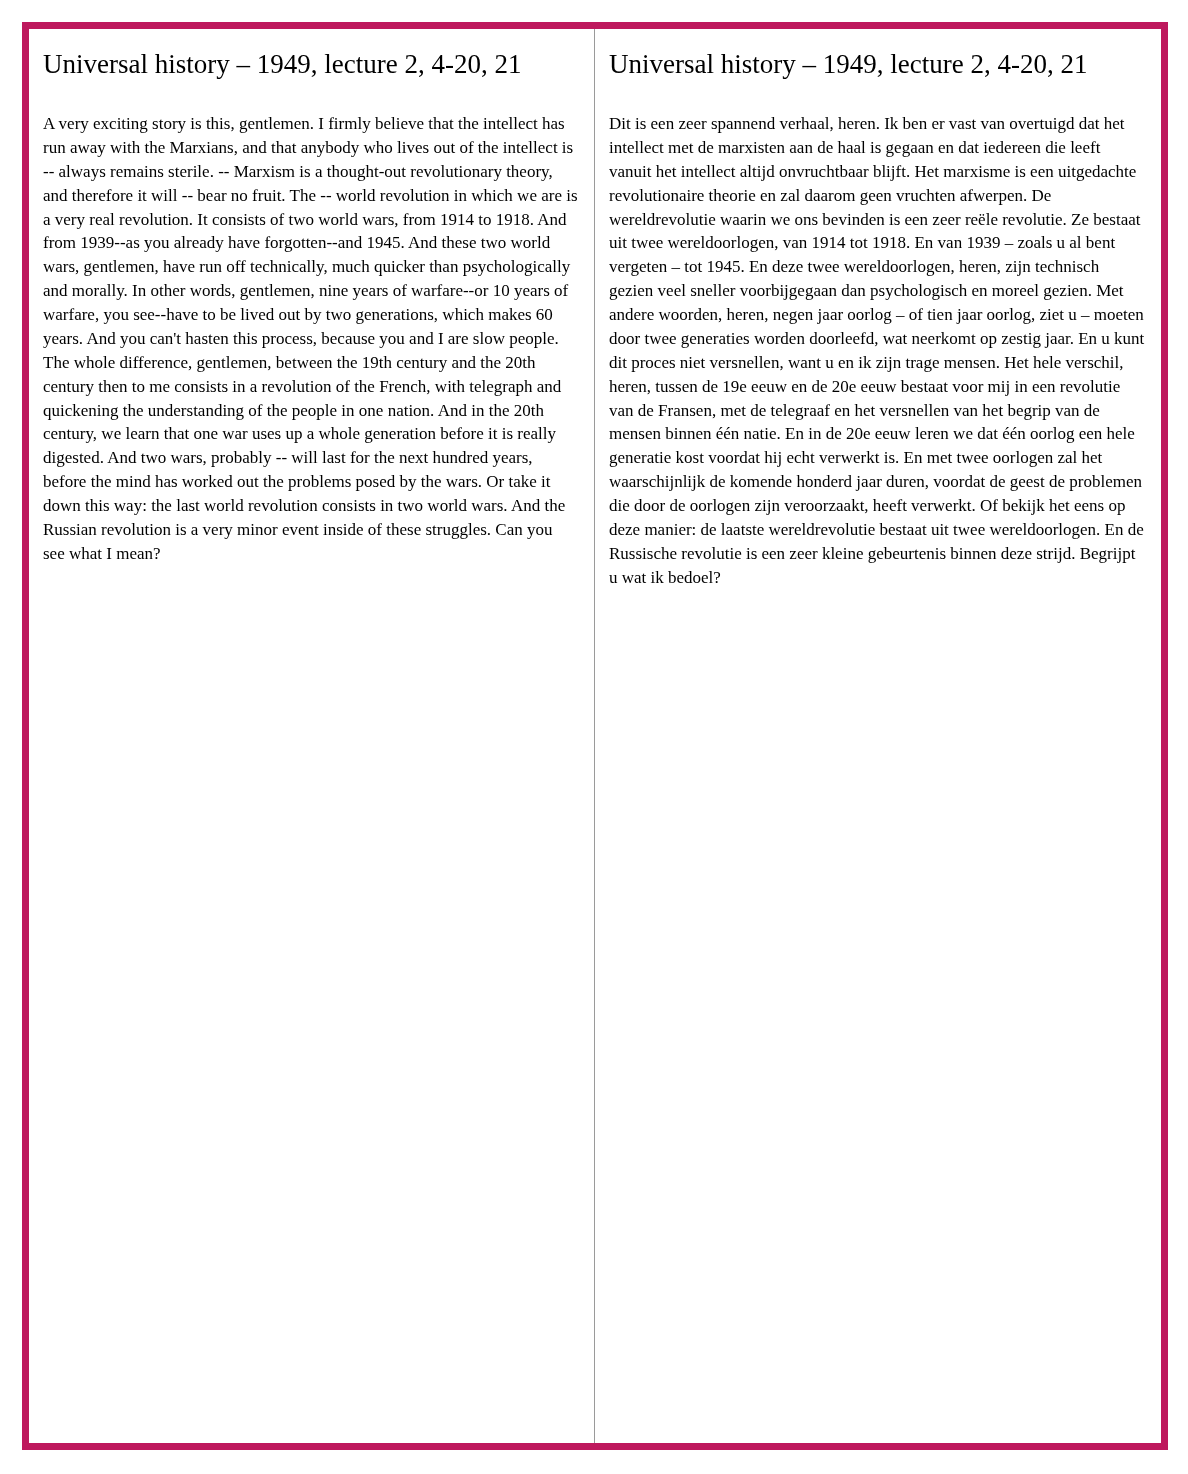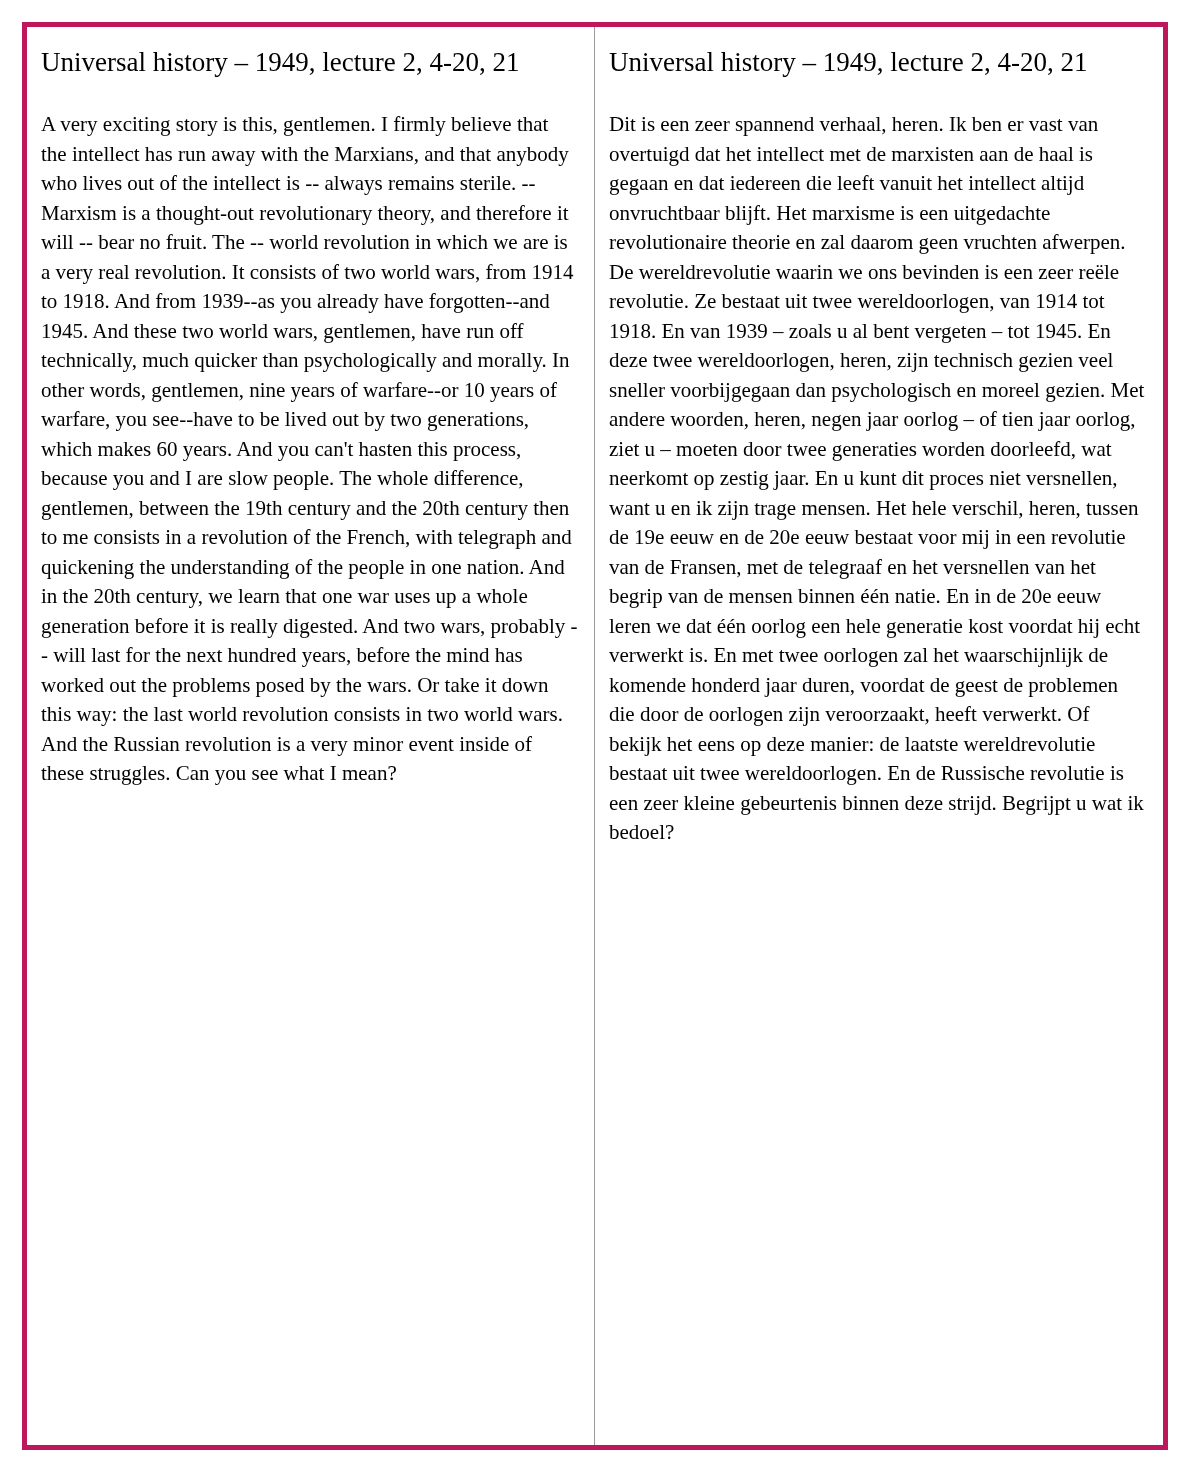--- a/index.html
+++ b/index.html
@@ -16,42 +16,42 @@
   .page {
     box-sizing: border-box;
     width: 1188px;
     height: 1474px;
     padding: 22px 20px 20px 22px;
   }
   .table {
     box-sizing: border-box;
     width: 1146px;
     height: 1428px;
-    border: 5px solid #be185d;
+    border: 7px solid #be185d;
     display: flex;
     flex-direction: row;
     background: #ffffff;
   }
   .cell {
     box-sizing: border-box;
     width: 50%;
     padding: 18px 16px 10px 14px;
     overflow: hidden;
   }
   .cell.left {
     border-right: 1px solid #9a9a9a;
   }
   .heading {
     font-size: 27px;
     line-height: 1.30;
     margin: 0 0 30px 0;
     white-space: nowrap;
   }
   .body-text {
-    font-size: 21px;
+    font-size: 17px;
     line-height: 1.405;
     margin: 0;
     text-align: left;
     hyphens: none;
   }
 </style>
 </head>
 <body>
 
 <div class="page">

